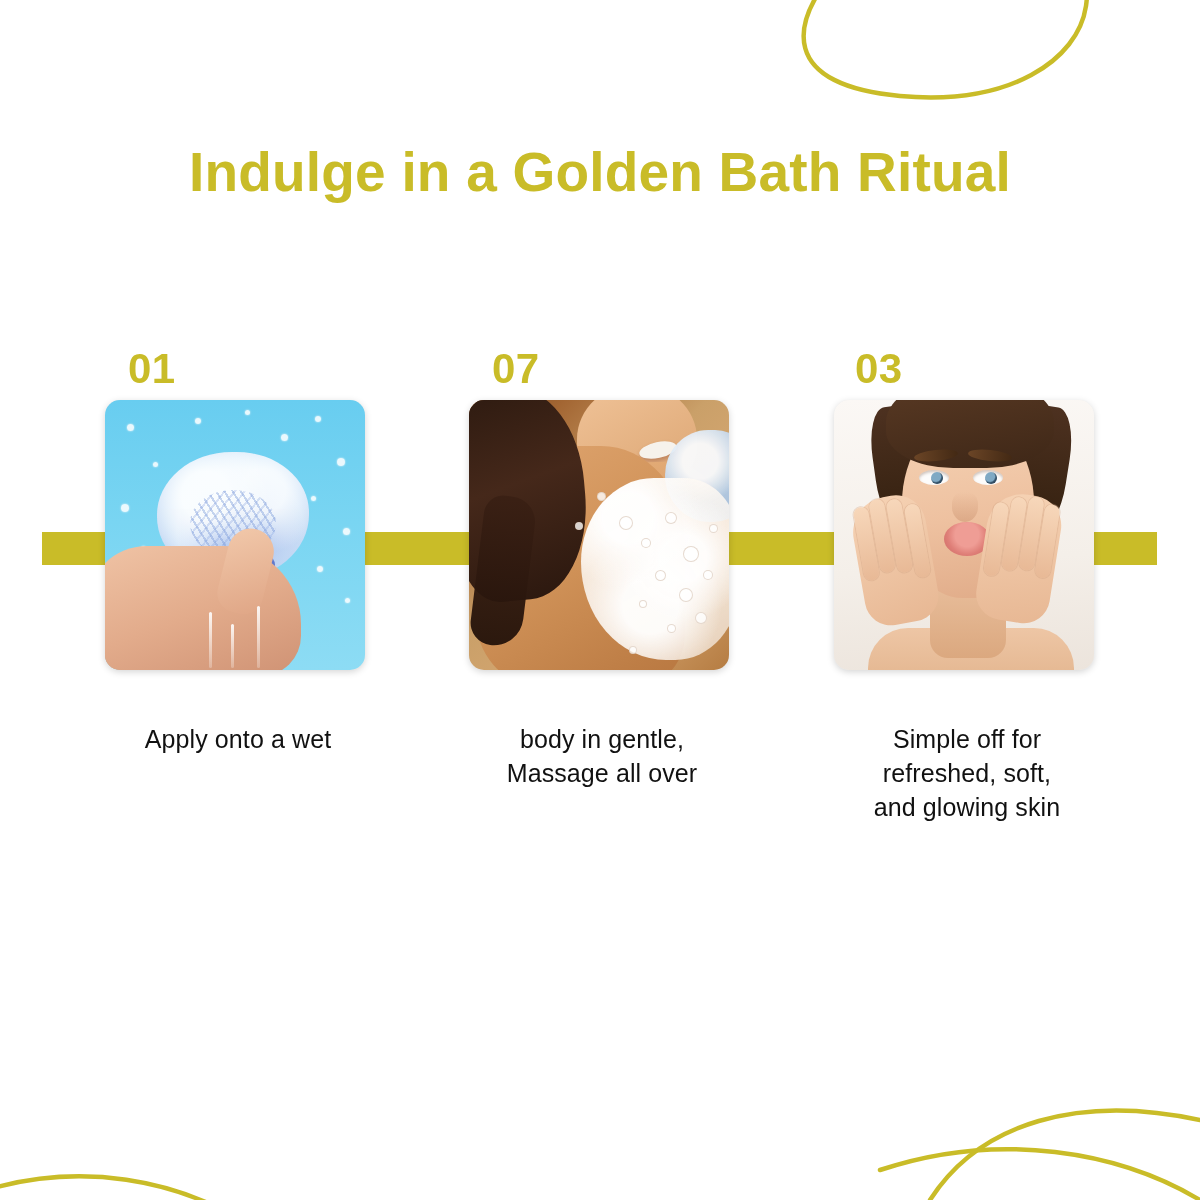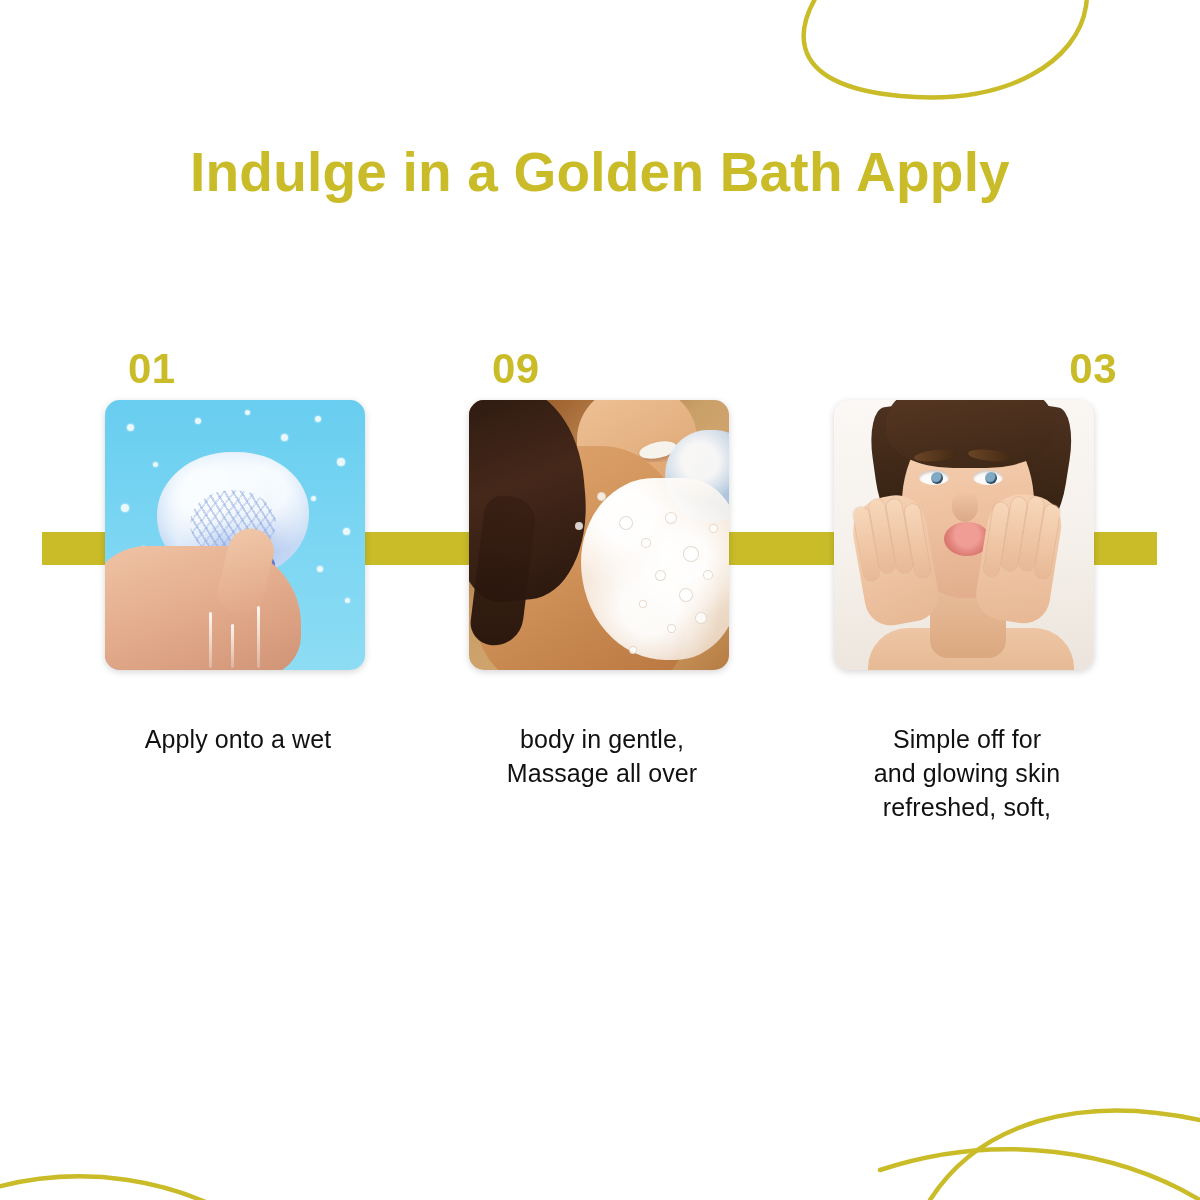--- a/index.html
+++ b/index.html
@@ -74,21 +74,21 @@
 
   .step-number {
     font-size:42px;
     font-weight:700;
     color:#c9bc28;
     letter-spacing:0.5px;
     padding-left:40px;
     line-height:1;
     height:52px;
   }
-  .step-3 .step-number { padding-left:38px;text-align:right; }
+  .step-3 .step-number { padding-left:38px; }
 
   .card {
     position:relative;
     width:260px;
     height:270px;
     margin-left:17px;
     border-radius:15px;
     overflow:hidden;
     background:#eee;
     box-shadow:0 2px 7px rgba(0,0,0,0.17);
@@ -375,21 +375,21 @@
   <path d="M 862 -58 C 770 30 790 86 900 96 C 1010 106 1078 60 1086 6 C 1094 -48 1050 -96 980 -100" fill="none" stroke="#c9bc28" stroke-width="4.5" stroke-linecap="round"></path>
 
   <path d="M 1200 1120 C 1080 1094 980 1122 930 1200" fill="none" stroke="#c9bc28" stroke-width="4.5" stroke-linecap="round"></path>
 
   <path d="M 880 1170 C 1000 1130 1120 1152 1200 1200" fill="none" stroke="#c9bc28" stroke-width="4.5" stroke-linecap="round"></path>
 
   <path d="M -20 1192 C 80 1160 180 1180 250 1226" fill="none" stroke="#c9bc28" stroke-width="4.5" stroke-linecap="round"></path>
 </svg>
 
 <div class="heading">
-  <span class="title-line2">Indulge in a Golden Bath Apply</span>
+  <span class="title-line2">Indulge in a Golden Bath Ritual</span>
 </div>
 
 <div class="connector-bar"></div>
 
 <div class="steps">
 
   <div class="step step-1">
     <div class="step-number">01</div>
     <div class="card">
       <div class="card-art">
@@ -425,21 +425,21 @@
         <div class="img1-stream" style="left:126px;top:224px;height:44px;"></div>
         <div class="img1-stream" style="left:152px;top:206px;height:62px;"></div>
       </div>
     </div>
     <div class="step-caption">
       <span>Apply onto a wet</span>
     </div>
   </div>
 
   <div class="step step-2">
-    <div class="step-number">09</div>
+    <div class="step-number">07</div>
     <div class="card">
       <div class="card-art">
         <div class="img2-bg"></div>
         <div class="img2-head"></div>
         <div class="img2-lips"></div>
         <div class="img2-shoulder"></div>
         <div class="img2-back"></div>
         <div class="img2-hair"></div>
         <div class="img2-hair2"></div>
         <div class="img2-loofah"></div>
@@ -494,18 +494,18 @@
         <div class="img3-hand r">
           <i style="left:4px;top:12px;"></i>
           <i style="left:21px;top:4px;"></i>
           <i style="left:38px;top:1px;"></i>
           <i style="left:55px;top:6px;"></i>
         </div>
       </div>
     </div>
     <div class="step-caption">
       <span>Simple off for</span>
+      <span>refreshed, soft,</span>
       <span>and glowing skin</span>
-      <span>refreshed, soft,</span>
     </div>
   </div>
 
 </div>
 
 </body></html>

